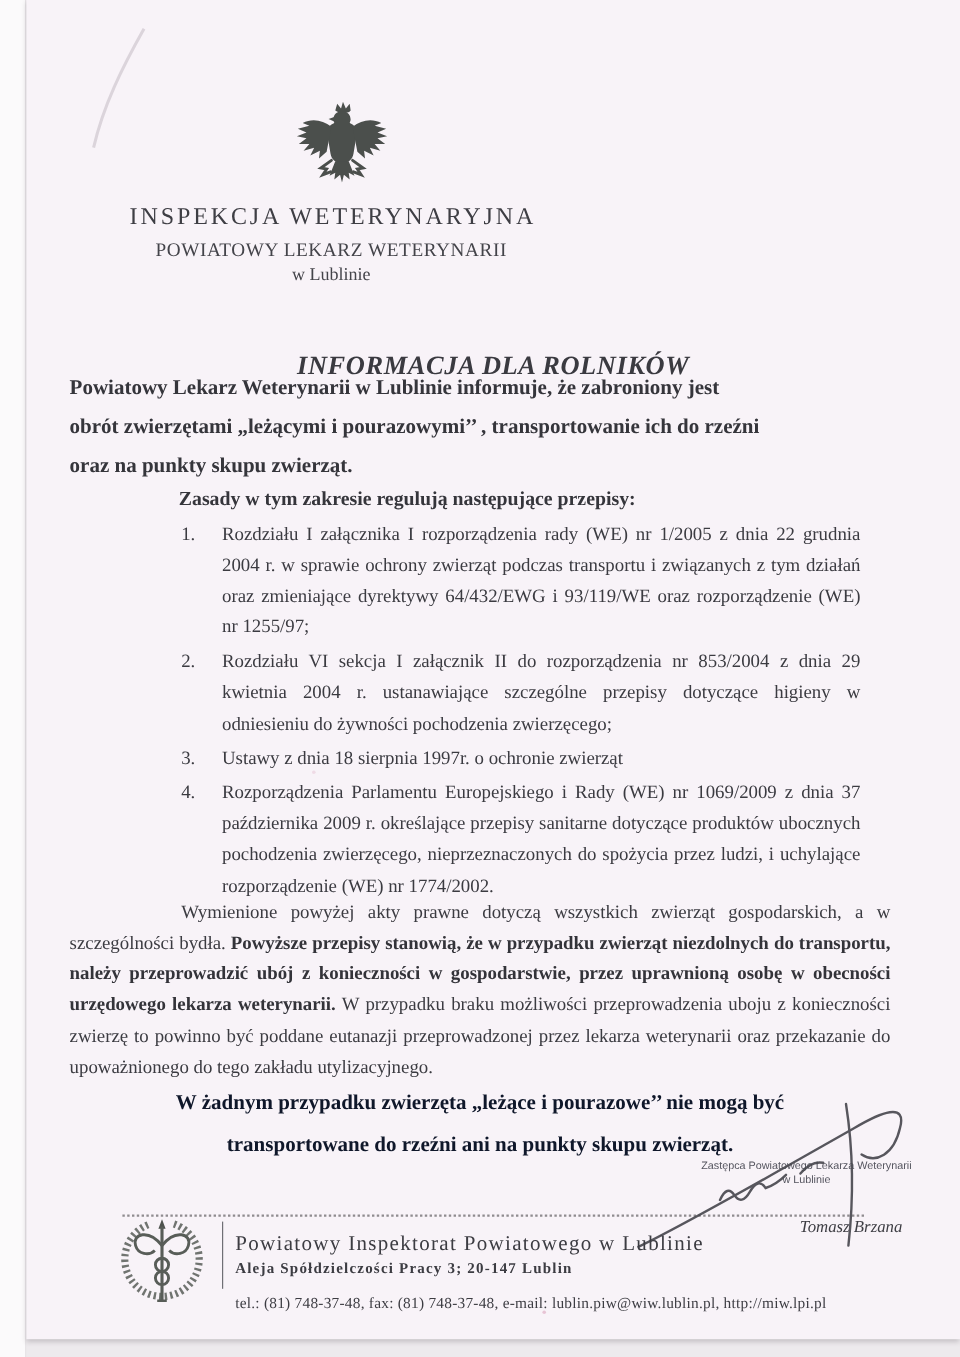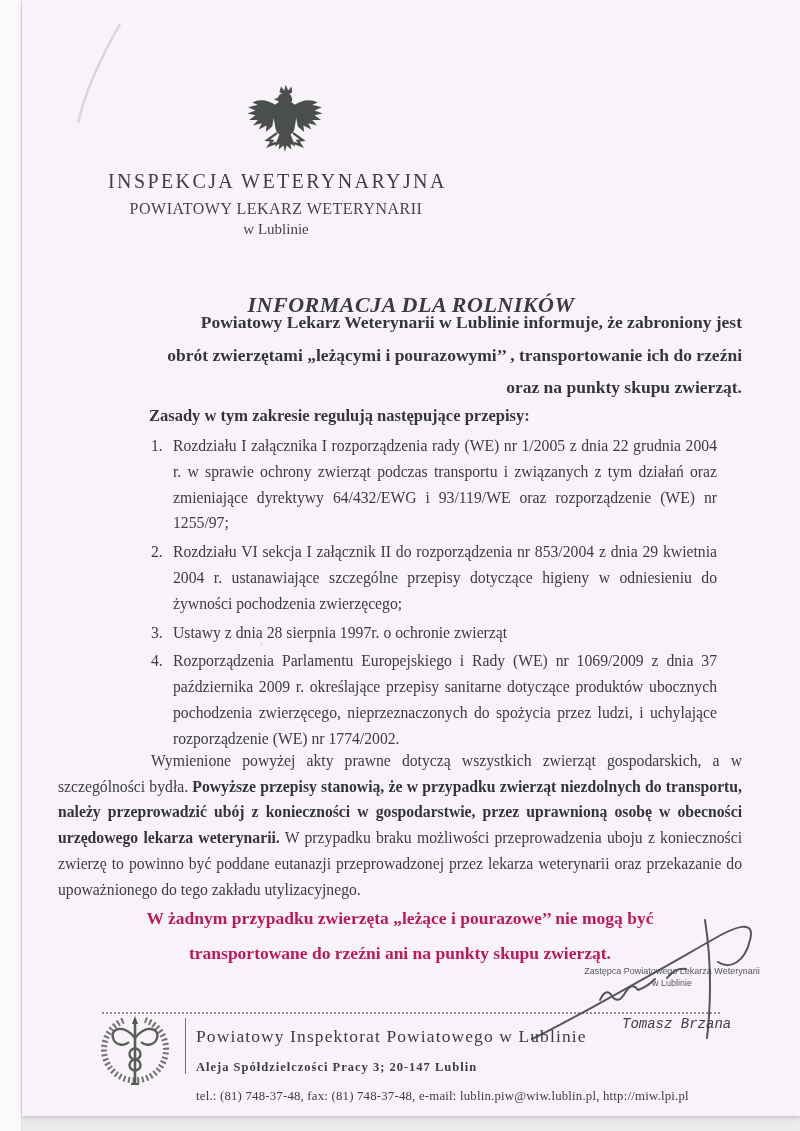--- a/index.html
+++ b/index.html
@@ -21,40 +21,40 @@
   
   .scratch{left:40px;top:18px;width:70px;height:115px;}
   .eagle{left:223px;top:84px;width:80px;height:80px;}
   .hdr{left:86px;top:170px;width:336px;text-align:center;}
   .hdr-org{font-size:20px;font-weight:normal;letter-spacing:2.4px;color:#3e3e44;white-space:nowrap;}
   .hdr-office{margin-top:7px;font-size:16px;letter-spacing:.5px;color:#44444a;white-space:nowrap;}
   .hdr-city{margin-top:3px;font-size:15px;color:#44444a;}
   
   .title{left:0;right:0;top:262px;text-align:center;font-size:22px;font-weight:bold;font-style:italic;letter-spacing:.5px;color:#3a3a40;margin-top:30px;}
   
-  .intro{left:36px;width:684px;top:306px;text-align:right;font-weight:bold;font-size:17.5px;line-height:32.5px;color:#35353b;}
+  .intro{left:36px;width:684px;top:306px;text-align:left;font-weight:bold;font-size:17.5px;line-height:32.5px;color:#35353b;}
   .rules-heading{left:127px;top:406px;font-weight:bold;font-size:16.5px;color:#35353b;}
   .rules{left:129px;top:433px;width:566px;}
   .rule{display:flex;margin-bottom:3px;font-size:15.7px;line-height:25.8px;color:#3b3b41;}
   .rule .num{flex:0 0 22px;}
-  .rule .txt{flex:1;text-align:justify;}
+  .rule .txt{flex:1;text-align:justify;margin-left:12px;}
   .bodypara{left:36px;width:684px;top:748px;font-size:15.7px;line-height:25.7px;text-align:justify;text-indent:93px;color:#3b3b41;}
   .bodypara .b{font-weight:bold;color:#333339;}
-  .closing{left:36px;width:684px;top:901px;text-align:center;font-weight:bold;font-size:17.5px;line-height:34.5px;color:#be185d;}
+  .closing{left:36px;width:684px;top:901px;text-align:center;font-weight:bold;font-size:17.5px;line-height:34.5px;color:#0f172a;}
   
   .stamp{left:561px;top:966px;width:178px;text-align:center;font-family:"Liberation Sans",sans-serif;font-size:9px;line-height:11.5px;color:#55555f;}
   .dotline{left:80px;top:1012px;width:618px;height:0;border-top:2px dotted #8f8c8f;}
   .sig{left:490px;top:912px;width:280px;height:130px;}
-  .sig-name{left:600px;top:1016px;width:130px;text-align:left;font-style:italic;font-size:14px;color:#3d3d43;font-family:Liberation Mono, monospace;}
+  .sig-name{left:600px;top:1016px;width:130px;text-align:right;font-style:italic;font-size:14px;color:#3d3d43;}
   
   .flogo{left:72px;top:1014px;width:82px;height:76px;}
   .fdivider{left:163px;top:1018px;height:56px;width:0;border-left:1.5px solid #6f6f75;}
   .ftext{left:174px;top:1026px;width:570px;color:#3c3c42;}
   .ftext .f1{font-size:17.5px;letter-spacing:1.1px;white-space:nowrap;}
-  .ftext .f2{margin-top:13px;font-weight:bold;font-size:12.5px;letter-spacing:1px;white-space:nowrap;}
+  .ftext .f2{margin-top:3px;font-weight:bold;font-size:12.5px;letter-spacing:1px;white-space:nowrap;}
   .ftext .f3{margin-top:14px;font-size:12.8px;letter-spacing:.2px;white-space:nowrap;}
   .speck{width:3px;height:3px;border-radius:50%;background:rgba(200,110,150,.35);}
 </style>
 </head>
 <body>
 
 <div class="page">
   <div class="left-strip"></div>
 
   <div class="paper">
@@ -95,21 +95,21 @@
       <div class="rule">
         <span class="num">1.</span>
           <span class="txt">Rozdziału I załącznika I rozporządzenia rady (WE) nr 1/2005 z dnia 22 grudnia 2004 r. w sprawie ochrony zwierząt podczas transportu i związanych z tym działań oraz zmieniające dyrektywy 64/432/EWG i 93/119/WE oraz rozporządzenie (WE) nr 1255/97;</span>
       </div>
       <div class="rule">
         <span class="num">2.</span>
           <span class="txt">Rozdziału VI sekcja I załącznik II do rozporządzenia nr 853/2004 z dnia 29 kwietnia 2004 r. ustanawiające szczególne przepisy dotyczące higieny w odniesieniu do żywności pochodzenia zwierzęcego;</span>
       </div>
       <div class="rule">
         <span class="num">3.</span>
-          <span class="txt">Ustawy z dnia 28 sierpnia 1997r. o ochronie zwierząt</span>
+          <span class="txt">Ustawy z dnia 18 sierpnia 1997r. o ochronie zwierząt</span>
       </div>
       <div class="rule">
         <span class="num">4.</span>
           <span class="txt">Rozporządzenia Parlamentu Europejskiego i Rady (WE) nr 1069/2009 z dnia 37 października 2009 r. określające przepisy sanitarne dotyczące produktów ubocznych pochodzenia zwierzęcego, nieprzeznaczonych do spożycia przez ludzi, i uchylające rozporządzenie (WE) nr 1774/2002.</span>
       </div>
     </div>
 
     <div class="abs bodypara"><span>Wymienione powyżej akty prawne dotyczą wszystkich zwierząt gospodarskich, a w szczególności bydła. </span><span class="b">Powyższe przepisy stanowią, że w przypadku zwierząt niezdolnych do transportu, należy przeprowadzić ubój z konieczności w gospodarstwie, przez uprawnioną osobę w obecności urzędowego lekarza weterynarii.</span><span> W przypadku braku możliwości przeprowadzenia uboju z konieczności zwierzę to powinno być poddane eutanazji przeprowadzonej przez lekarza weterynarii oraz przekazanie do upoważnionego do tego zakładu utylizacyjnego.</span></div>
 
     <div class="abs closing">

